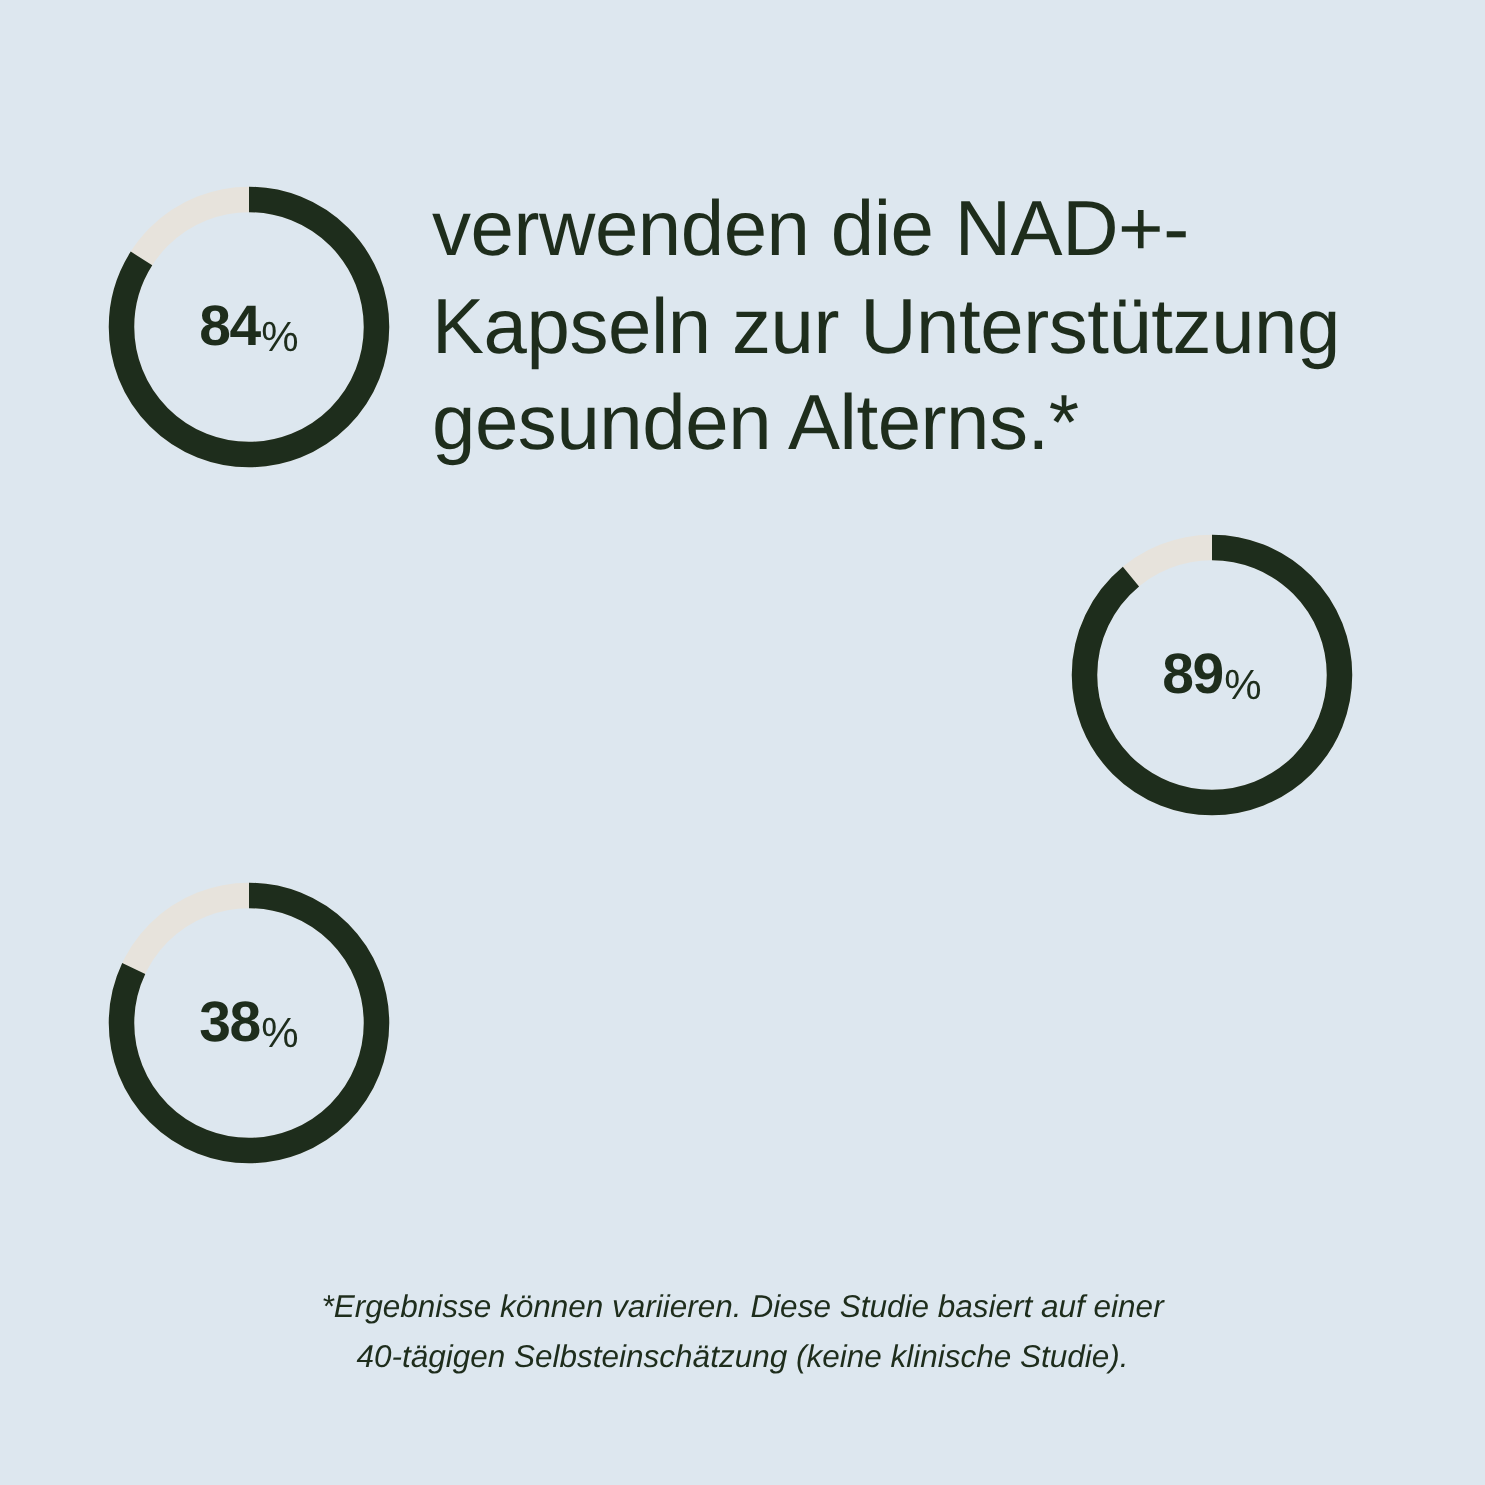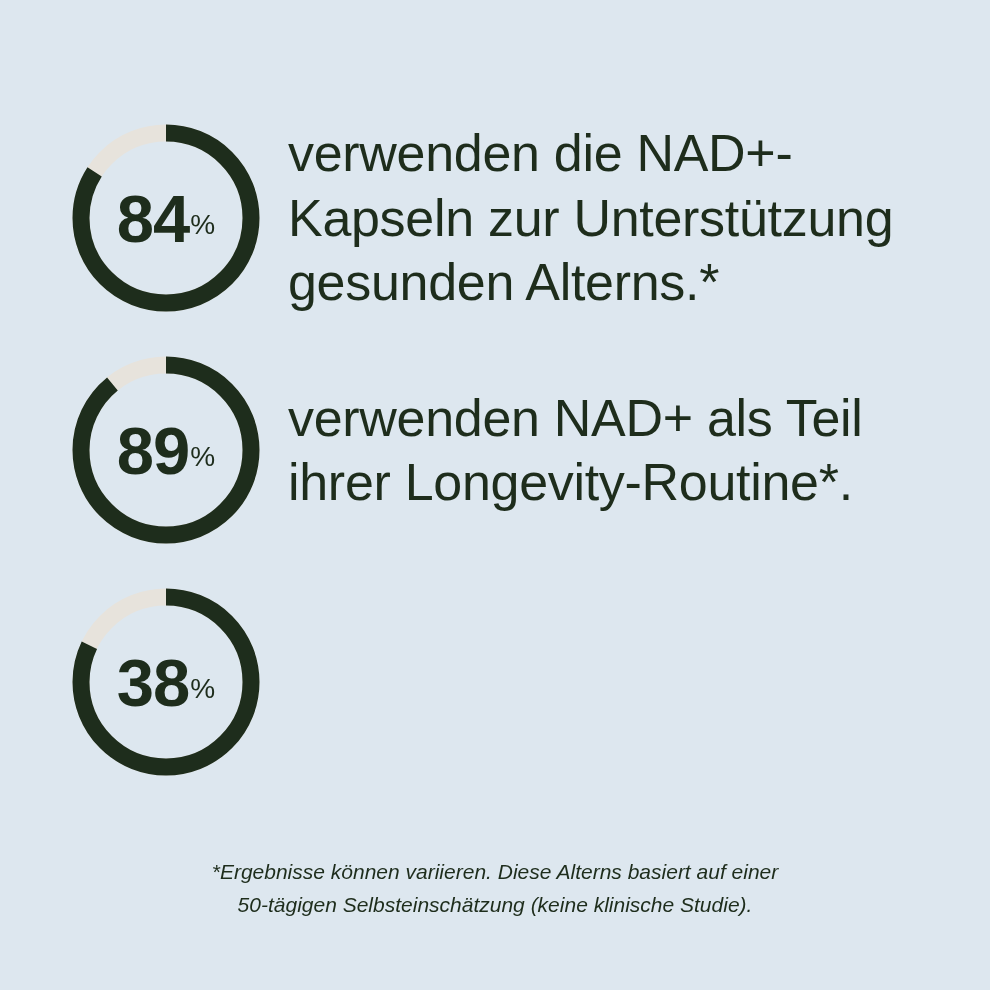--- a/index.html
+++ b/index.html
@@ -46,21 +46,21 @@
   }
   .donut-label {
     position: absolute;
     inset: 0;
     display: flex;
     align-items: center;
     justify-content: center;
     color: #1e2d1c;
   }
   .donut-value {
-    font-size: 67px;
+    font-size: 38px;
     font-weight: bold;
     letter-spacing: -1px;
     line-height: 1;
   }
   .donut-pct {
     font-size: 28px;
     font-weight: normal;
     line-height: 1;
     margin-left: 1px;
     margin-top: 14px;
@@ -107,34 +107,33 @@
     <div class="donut-wrap">
       <svg viewBox="0 0 200 200">
         <circle cx="100" cy="100" r="85" fill="none" stroke="#e7e3dc" stroke-width="17"></circle>
         <circle class="donut-arc" cx="100" cy="100" r="85" fill="none" stroke="#1e2d1c" stroke-width="17" stroke-linecap="butt" stroke-dasharray="475.32296848813576 534.0707511102648"></circle>
       </svg>
       <div class="donut-label">
         <span class="donut-value">89</span>
         <span class="donut-pct">%</span>
       </div>
     </div>
-    <div class="stat-text">verwenden NAD+ als Teil ihrer Longevity-Routine*.</div>
   </div>
 
   <div class="stat-row">
     <div class="donut-wrap">
       <svg viewBox="0 0 200 200">
         <circle cx="100" cy="100" r="85" fill="none" stroke="#e7e3dc" stroke-width="17"></circle>
         <circle class="donut-arc" cx="100" cy="100" r="85" fill="none" stroke="#1e2d1c" stroke-width="17" stroke-linecap="butt" stroke-dasharray="437.93801591041716 534.0707511102648"></circle>
       </svg>
       <div class="donut-label">
         <span class="donut-value">38</span>
         <span class="donut-pct">%</span>
       </div>
     </div>
   </div>
 
   <div class="footnote">
-    <div>*Ergebnisse können variieren. Diese Alterns basiert auf einer</div>
-    <div>50-tägigen Selbsteinschätzung (keine klinische Studie).</div>
+    <div>*Ergebnisse können variieren. Diese Studie basiert auf einer</div>
+    <div>40-tägigen Selbsteinschätzung (keine klinische Studie).</div>
   </div>
 
 </div>
 
 </body></html>

